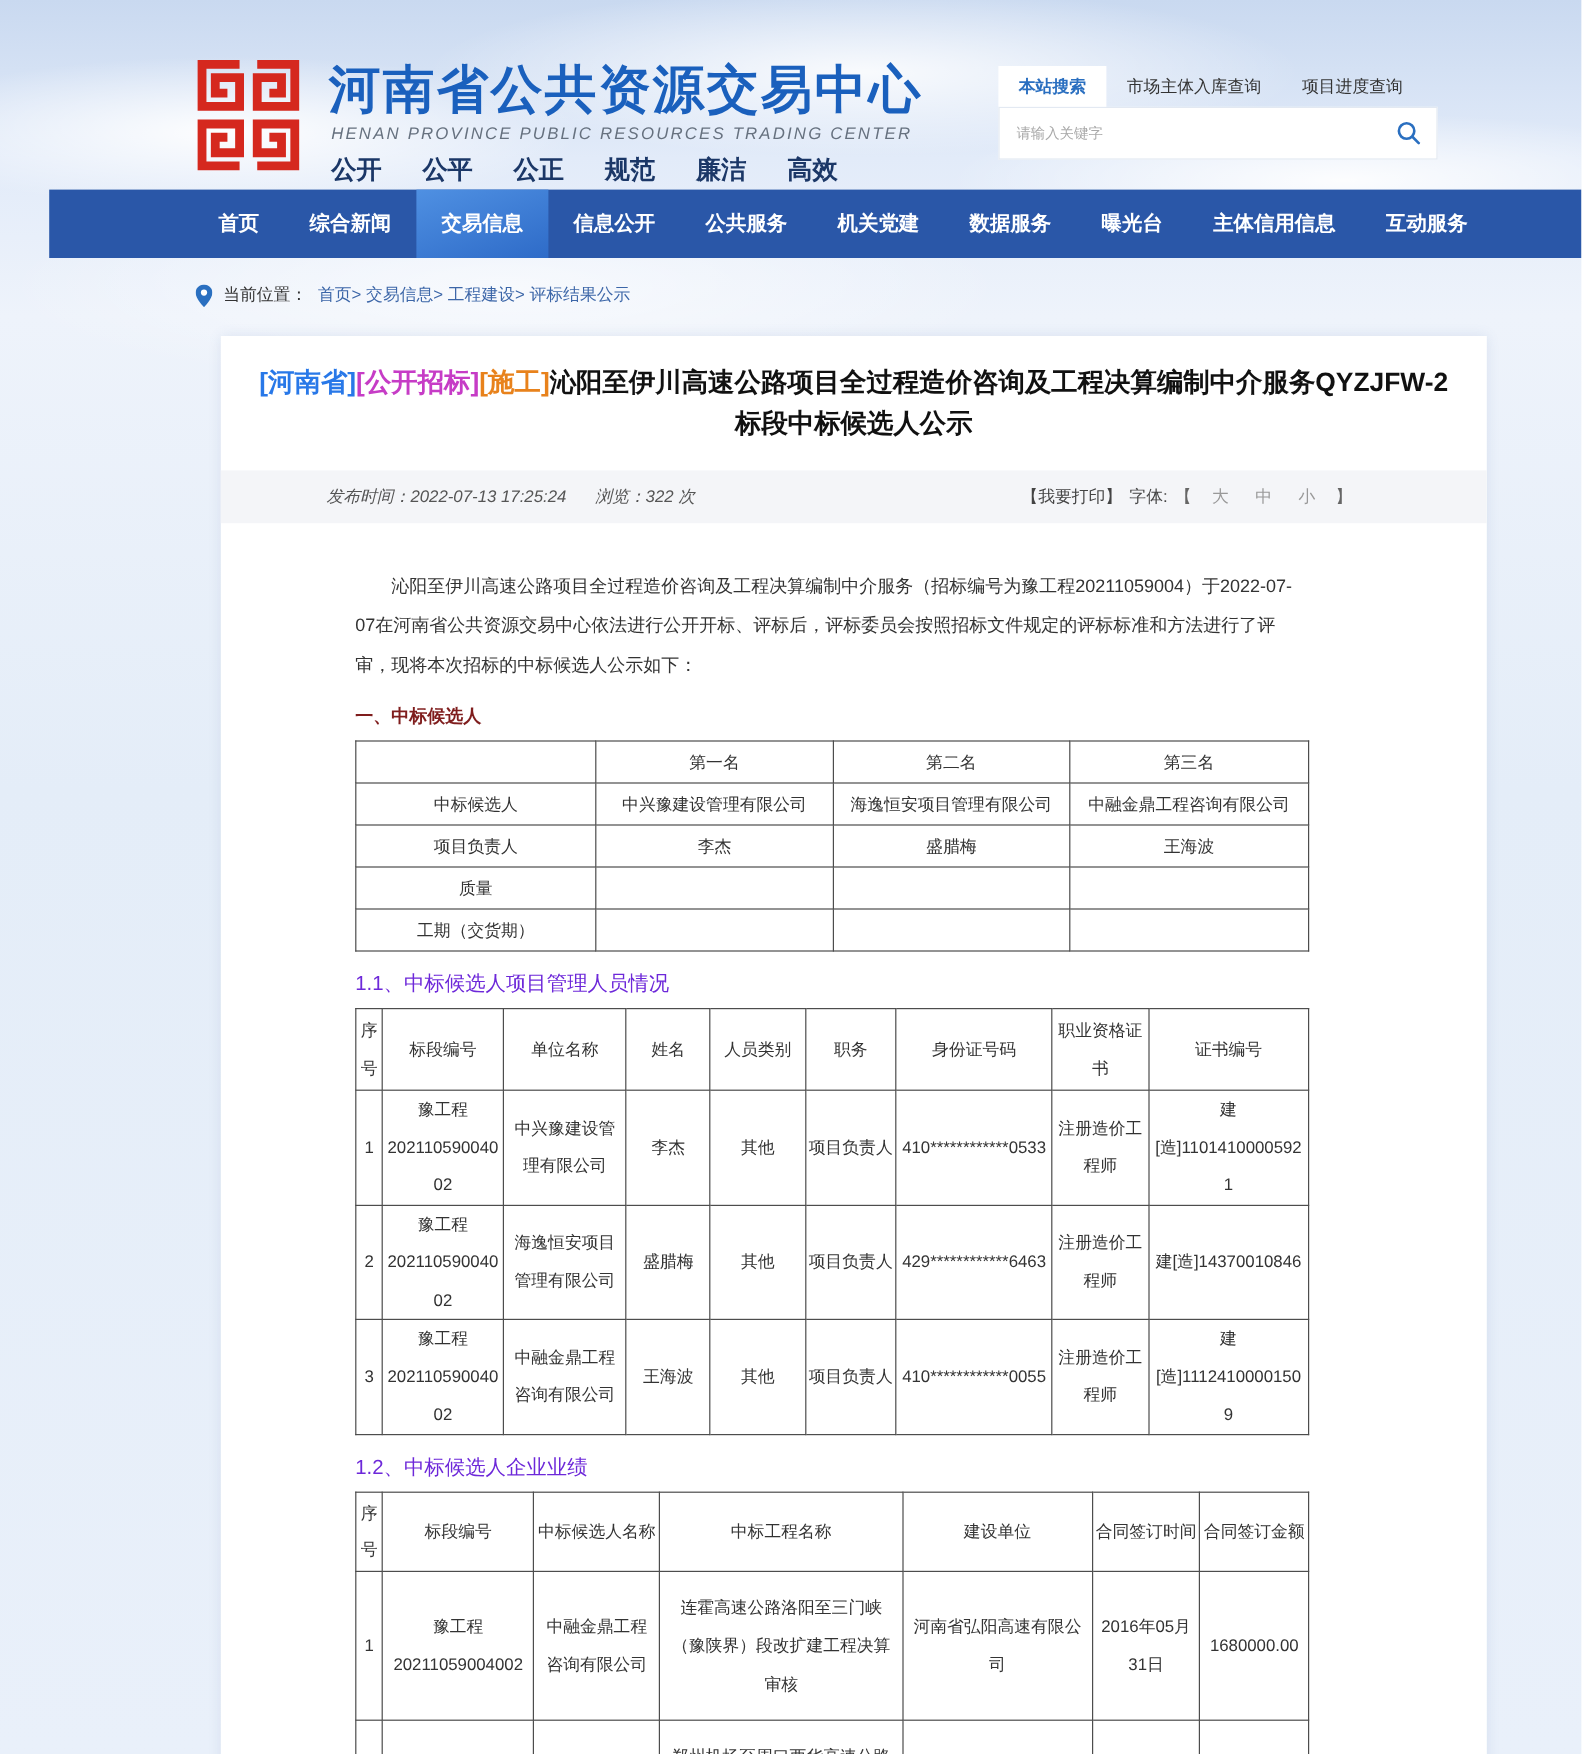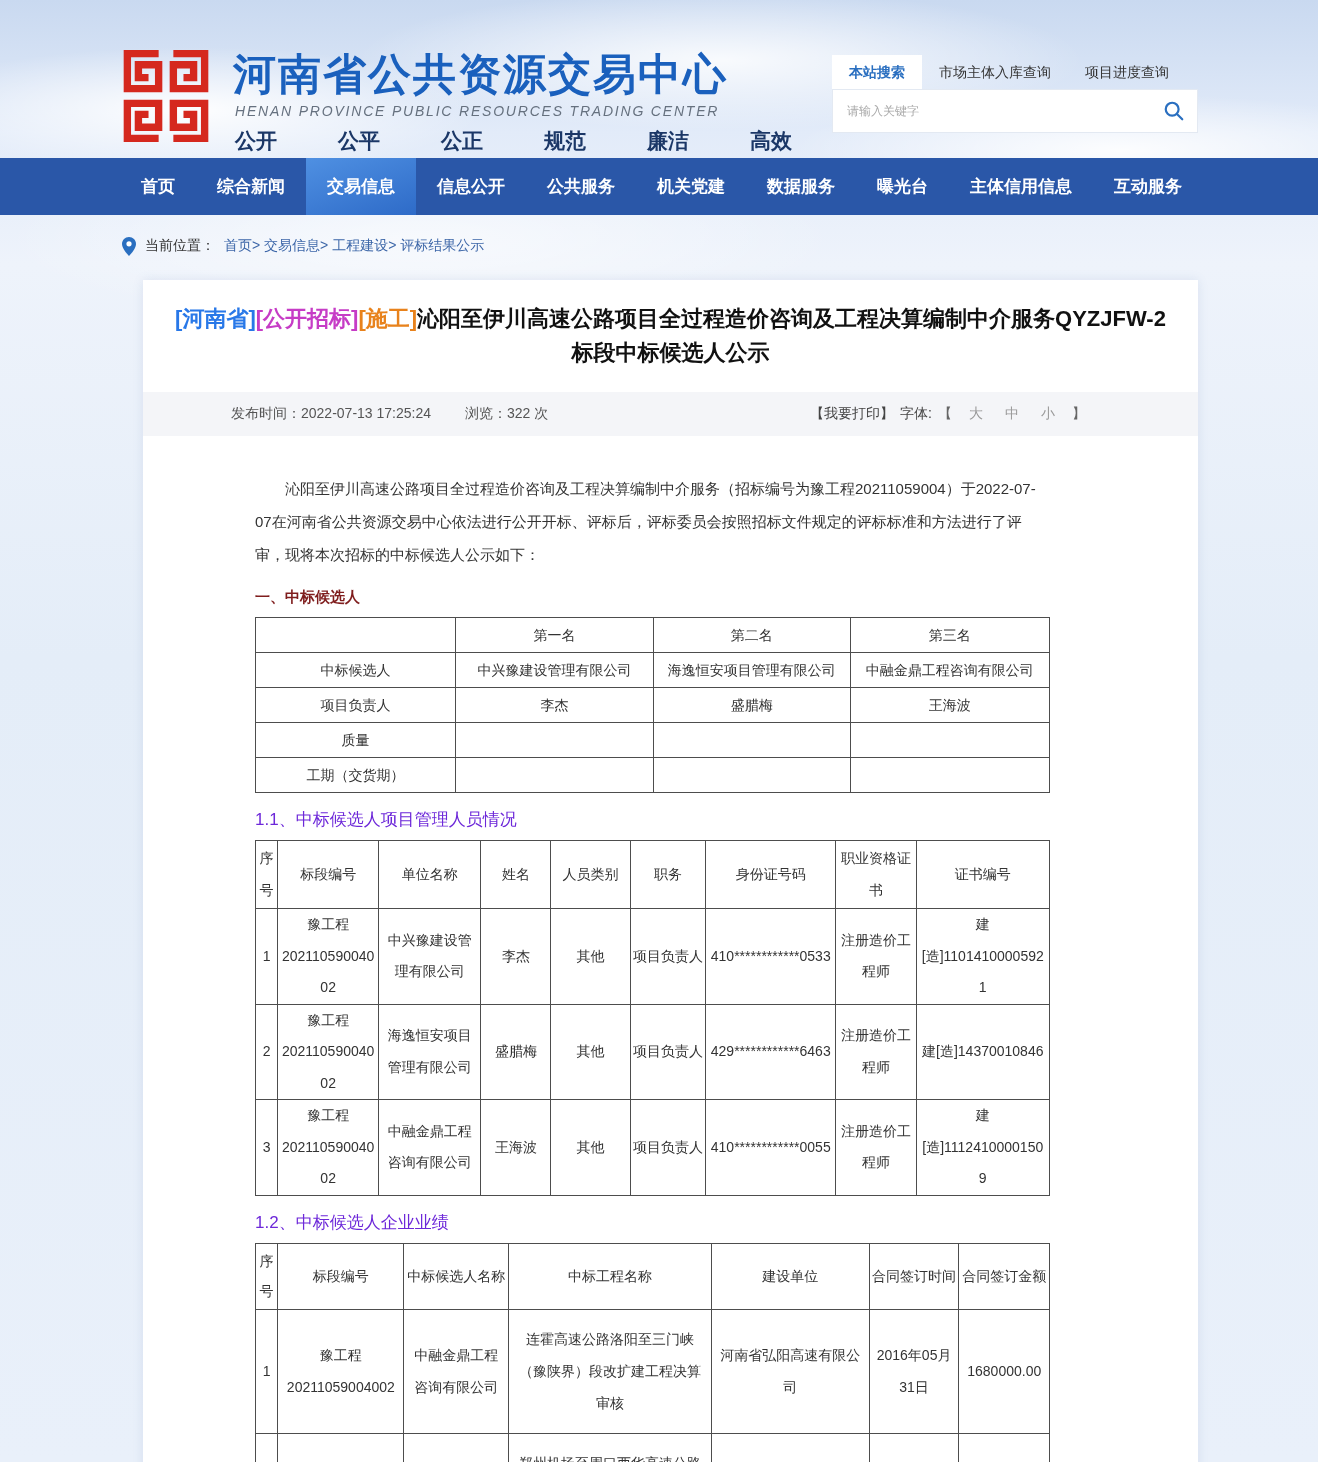--- a/index.html
+++ b/index.html
@@ -5,27 +5,28 @@
   * { box-sizing: border-box; margin: 0; padding: 0; }
   body { font-family: "Liberation Sans", "DejaVu Sans", sans-serif; }
   .page {
     position: relative; width: 1318px; height: 1462px; overflow: hidden;
     background-image:
       radial-gradient(ellipse 420px 90px at 190px 110px, rgba(255,255,255,.95), rgba(255,255,255,0) 70%),
       radial-gradient(ellipse 520px 100px at 720px 60px, rgba(255,255,255,.85), rgba(255,255,255,0) 70%),
       radial-gradient(ellipse 470px 80px at 1120px 150px, rgba(255,255,255,.9), rgba(255,255,255,0) 70%),
       radial-gradient(ellipse 600px 120px at 420px 240px, rgba(255,255,255,.6), rgba(255,255,255,0) 70%),
       linear-gradient(180deg, #c9d9f0 0%, #e2ebf9 9%, #eef3fb 18%, #e4edf8 45%, #e9f0fa 100%);
+    padding-left: 41px;
   }
   
   .hdr { position: relative; height: 158px; }
   .logo { position: absolute; left: 120px; top: 50px; cursor: pointer; }
   .site-title { position: absolute; left: 233px; top: 46px; font-size: 43px; font-weight: bold; color: #1a60bd; letter-spacing: 2px; }
   .site-sub { position: absolute; left: 235px; top: 103px; font-size: 14px; color: #66717f; letter-spacing: 1.8px; font-style: italic; }
-  .motto { position: absolute; left: 235px; top: 127px; display: flex; gap: 61px; font-size: 21px; font-weight: bold; color: #1b3767; font-family: "Liberation Serif", "DejaVu Serif", serif; }
+  .motto { position: absolute; left: 235px; top: 127px; display: flex; gap: 34px; font-size: 21px; font-weight: bold; color: #1b3767; font-family: "Liberation Serif", "DejaVu Serif", serif; }
   .search-wrap { position: absolute; right: 120px; top: 55px; width: 366px; }
   .search-tabs { display: flex; align-items: center; height: 34px; font-size: 14px; text-align: center; }
   .s-tab { padding: 0 17px; line-height: 34px; height: 34px; color: #333; cursor: pointer; white-space: nowrap; }
   .s-tab.active { background: #fff; color: #2a6fc0; font-weight: bold; }
   .search-box { height: 44px; background: #fff; border: 1px solid #e3e9f2; display: flex; align-items: center; }
   .search-box input { flex: 1; border: none; outline: none; font-size: 12px; color: #333; padding-left: 14px; background: transparent; font-family: inherit; }
   .search-box input::placeholder { color: #a9a9a9; }
   .search-btn { width: 46px; height: 44px; display: flex; align-items: center; justify-content: center; cursor: pointer; }
   
   .nav { height: 57px; background: #2a57a8; display: flex; align-items: stretch; padding-left: 120px; }
@@ -33,21 +34,21 @@
   .nav-item.active { background: linear-gradient(160deg, #4f90e2, #2e6bc8); }
   
   .crumb { margin: 17px 12px 0 122px; display: flex; align-items: center; gap: 9px; font-size: 14px; color: #333; height: 28px; }
   .bc-list { display: flex; align-items: center; }
   .bc-item { color: #3c66a8; cursor: pointer; white-space: pre; }
   .bc-item:not(:last-of-type)::after { content: "> "; color: #3c66a8; }
   
   .card { margin: 20px 0 0 143px; width: 1055px; min-height: 1180px; background: #fff; box-shadow: 0 0 10px rgba(90,120,170,.14); padding-bottom: 30px; }
   .art-title { padding: 22px 30px 0; text-align: center; font-size: 22px; font-weight: bold; line-height: 34px; color: #111; }
   .info-bar { margin-top: 22px; height: 44px; background: #f4f5f8; display: flex; justify-content: space-between; align-items: center; padding: 0 112px 0 88px; font-size: 14px; color: #555; }
-  .info-left { display: flex; gap: 34px; }
+  .info-left { display: flex; gap: 24px; font-style: italic; }
   .info-right { display: flex; align-items: center; gap: 6px; color: #444; }
   .print-btn { cursor: pointer; }
   .fs-bracket { color: #666; }
   .fs-btn { color: #999; cursor: pointer; padding: 0 11px; }
   
   .content { width: 795px; margin: 36px 0 0 112px; font-size: 15px; color: #333; }
   .body-p { line-height: 33px; text-indent: 2em; }
   .sec-title { font-size: 15px; font-weight: bold; color: #7f1d1d; margin: 17px 0 10px; }
   .sub-title { font-size: 17px; color: #6d28d9; margin: 15px 0 9px; }
   table { width: 100%; border-collapse: collapse; table-layout: fixed; }

